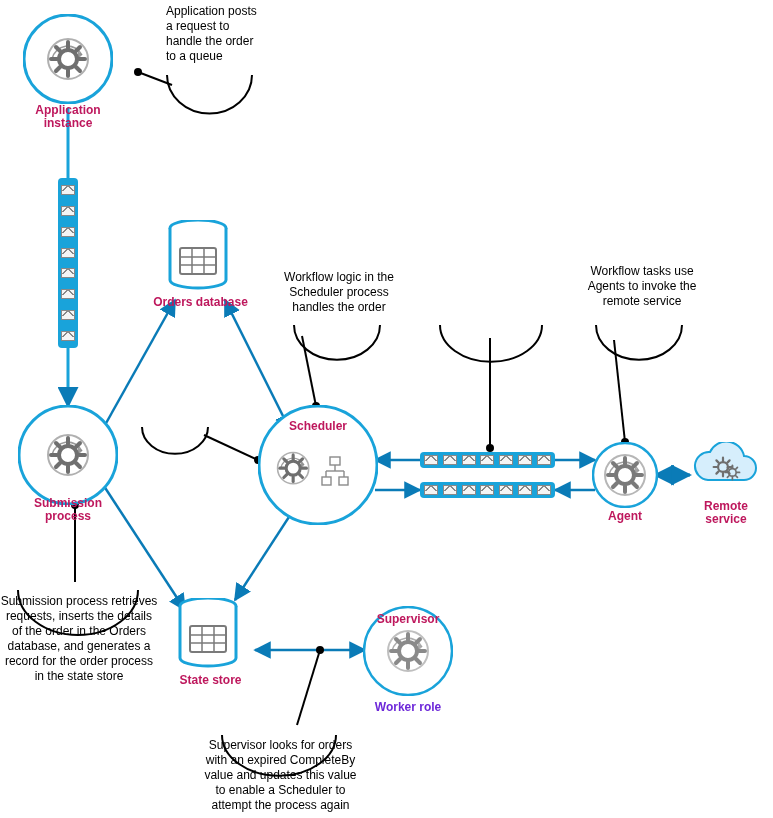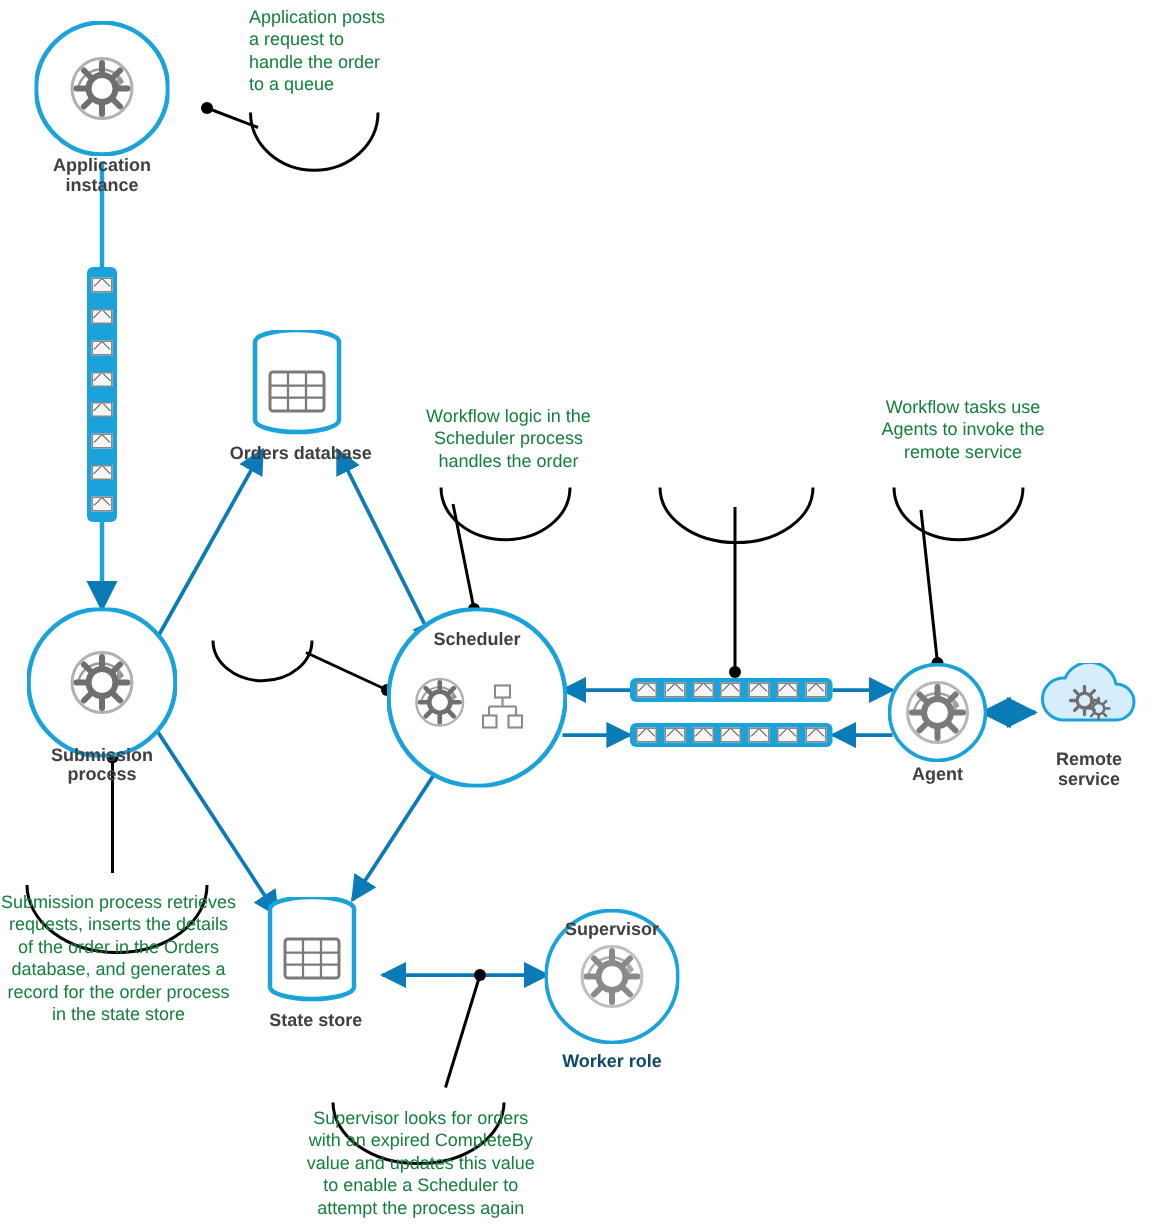--- a/index.html
+++ b/index.html
@@ -14,34 +14,34 @@
     position: relative;
     overflow: hidden;
   }
   .stage {
     position: relative;
     width: 773px;
     height: 818px;
   }
   .node-label {
     position: absolute;
-    color: #404040;
+    color: #be185d;
     font-weight: 600;
     text-align: center;
     line-height: 1.1;
   }
   .sub-label {
     position: absolute;
-    color: #0c4a6e;
+    color: #6d28d9;
     font-weight: 600;
     text-align: center;
   }
   .anno {
     position: absolute;
-    color: #15803d;
+    color: #000000;
     text-align: center;
     font-size: 12px;
     line-height: 1.25;
   }
   svg.abs { position:absolute; }
   
   .queue {
     position: absolute;
     background: #19a3da;
     border-radius: 4px;

